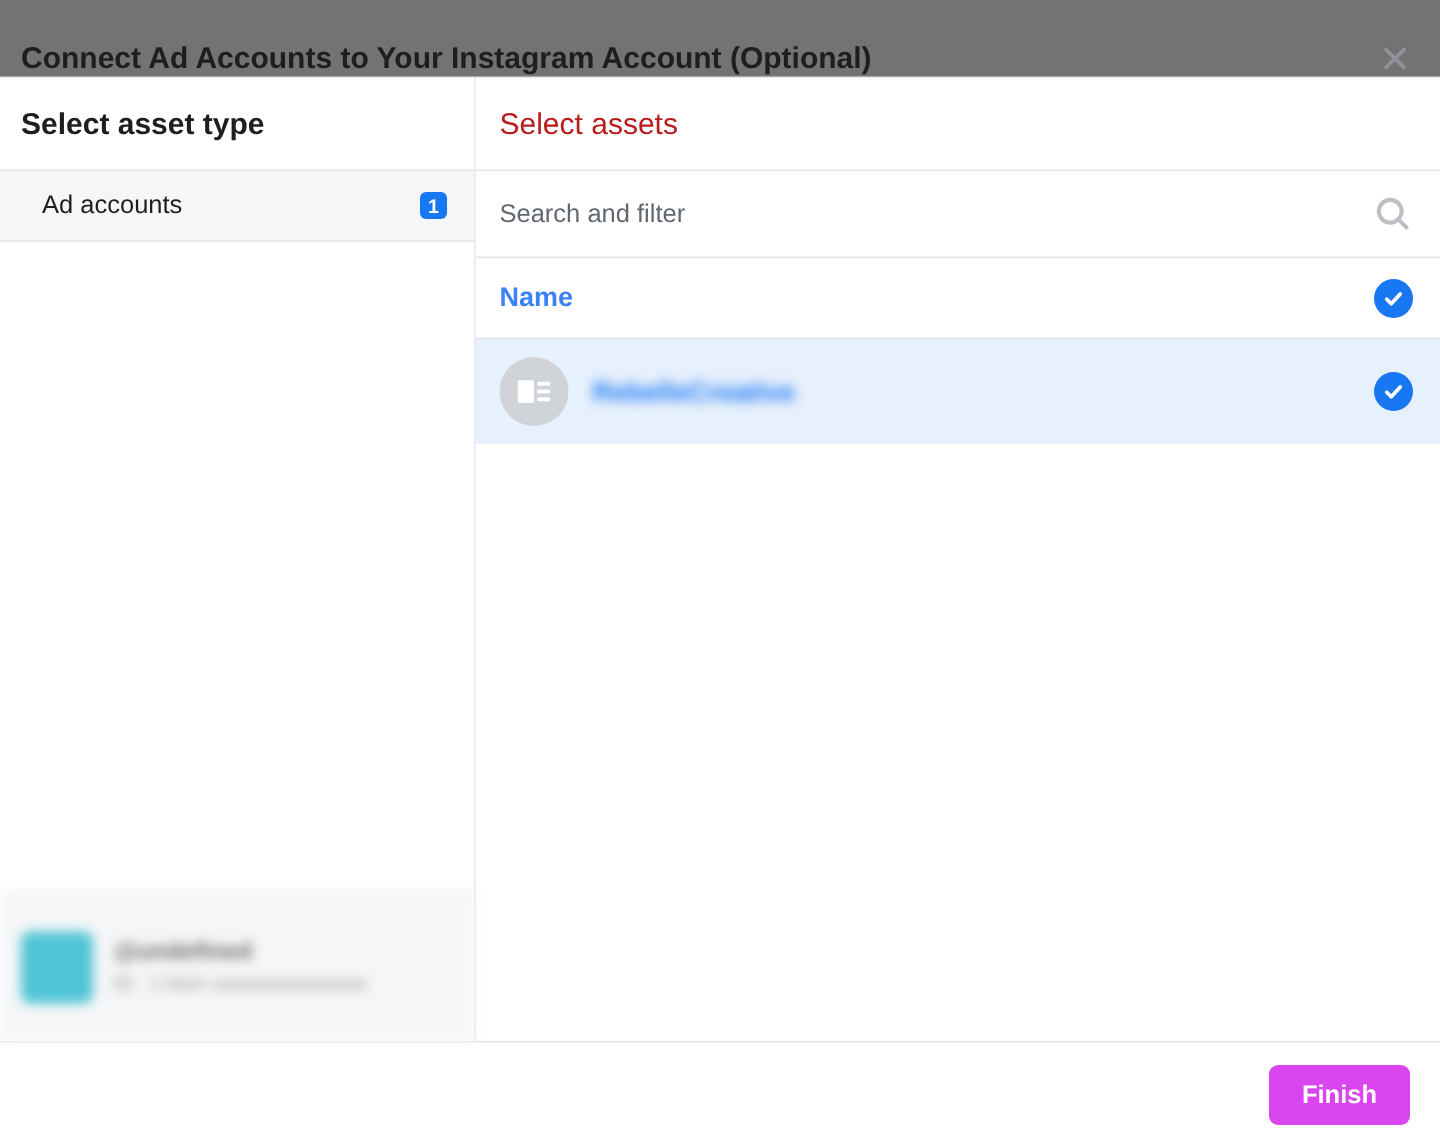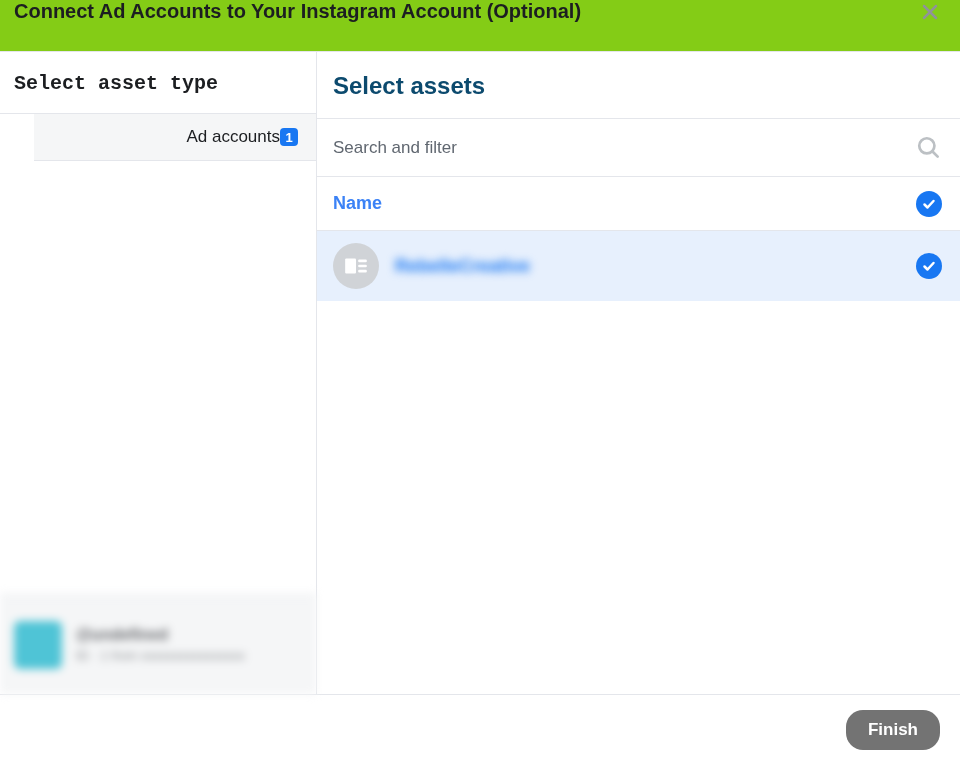--- a/index.html
+++ b/index.html
@@ -11,24 +11,24 @@
       overflow: hidden;
     }
     .dialog {
       width: 100%;
       height: 100%;
       display: flex;
       flex-direction: column;
     }
     .header {
       height: 52px;
-      background: #84cc16;
-      border-bottom: 1px solid #e4e6eb;
-      display: flex;
-      align-items: flex-start;
+      background: #737373;
+      border-bottom: 1px solid #e4e6eb;
+      display: flex;
+      align-items: flex-end;
       justify-content: space-between;
       padding: 0 18px 0 14px;
     }
     .header-title {
       font-size: 20px;
       font-weight: 700;
       color: #1c1e21;
     }
     .close-icon {
       color: #909399;
@@ -50,35 +50,33 @@
       display: flex;
       flex-direction: column;
       background: #fff;
     }
     .sidebar-title {
       padding: 20px 14px 18px;
       font-size: 20px;
       font-weight: 700;
       color: #1c1e21;
       border-bottom: 1px solid #e4e6eb;
-      font-family: Liberation Mono, monospace;
     }
     .sidebar-items {
       flex: 1;
     }
     .sidebar-item {
       display: flex;
       align-items: center;
-      justify-content: flex-end;
+      justify-content: space-between;
       height: 47px;
       padding: 0 18px 0 28px;
       background: #f5f6f7;
       border-bottom: 1px solid #e4e6eb;
       cursor: pointer;
-      margin-left: 34px;
     }
     .sidebar-item-label {
       font-size: 17px;
       color: #1c1e21;
     }
     .count-badge {
       background: #1877f2;
       color: #fff;
       font-size: 13px;
       font-weight: 700;
@@ -121,23 +119,23 @@
       font-size: 13px;
       color: #8a8d91;
     }
     .main {
       flex: 1;
       display: flex;
       flex-direction: column;
     }
     .main-title {
       padding: 20px 16px 18px;
-      font-size: 24px;
-      font-weight: 700;
-      color: #0c4a6e;
+      font-size: 20px;
+      font-weight: 400;
+      color: #b91c1c;
       border-bottom: 1px solid #e4e6eb;
     }
     .search-row {
       display: flex;
       align-items: center;
       height: 58px;
       border-bottom: 1px solid #e4e6eb;
       padding: 0 18px 0 16px;
     }
     .search-input {
@@ -208,26 +206,26 @@
     }
     .footer {
       height: 70px;
       display: flex;
       align-items: center;
       justify-content: flex-end;
       padding: 0 20px;
       border-top: 1px solid #e4e6eb;
     }
     .finish-btn {
-      background: #737373;
+      background: #d946ef;
       color: #fff;
       font-size: 17px;
       font-weight: 700;
       border: none;
-      border-radius: 17px;
+      border-radius: 6px;
       padding: 10px 22px;
       cursor: pointer;
     }
   </style>
 </head>
 <body>
 
 <div class="dialog">
 
   <div class="header">

